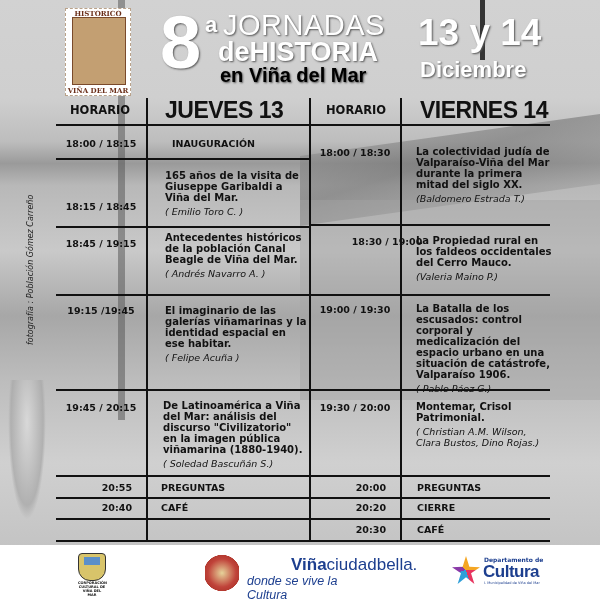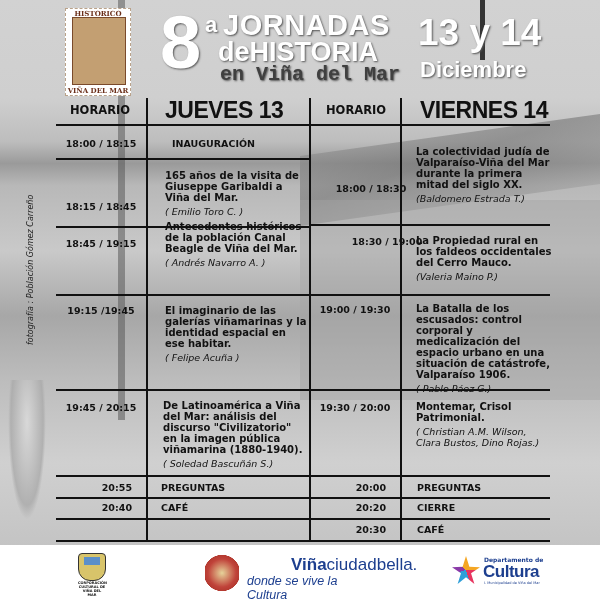--- a/index.html
+++ b/index.html
@@ -15,23 +15,23 @@
   .footer{position:absolute;left:0;top:545px;width:600px;height:55px;background:#fff;}
 
   
   .logo{position:absolute;left:65px;top:8px;width:66px;height:88px;background:#fff;border:1px dashed #b9a28a;box-sizing:border-box;}
   .logo .inner{position:absolute;left:6px;top:8px;width:52px;height:66px;background:#c39f72;border:1px solid #7a4a2b;}
   .logo .t1,.logo .t2{position:absolute;left:0;width:100%;text-align:center;font-family:"DejaVu Serif",serif;color:#6b2f1a;font-size:7px;font-weight:bold;}
   .logo .t1{top:0px;}
   .logo .t2{bottom:0px;}
   .big8{position:absolute;left:160px;top:6px;font-family:"Liberation Sans",sans-serif;font-weight:bold;font-size:74px;line-height:74px;color:#fff;text-shadow:1px 1px 2px #555;}
   .sup-a{position:absolute;left:205px;top:12px;font-family:"Liberation Sans",sans-serif;font-weight:bold;font-size:22px;color:#fff;text-shadow:1px 1px 2px #555;}
-  .title1{position:absolute;left:223px;top:10px;font-family:"Liberation Sans",sans-serif;font-weight:bold;font-size:29px;line-height:30px;color:#fff;letter-spacing:0.5px;text-shadow:1px 1px 2px #555;}
+  .title1{position:absolute;left:223px;top:10px;font-family:"Liberation Sans",sans-serif;font-weight:normal;font-size:29px;line-height:30px;color:#fff;letter-spacing:0.5px;text-shadow:1px 1px 2px #555;}
   .title2{position:absolute;left:218px;top:38px;font-family:"Liberation Sans",sans-serif;font-weight:bold;font-size:27px;line-height:28px;color:#fff;text-shadow:1px 1px 2px #555;}
-  .title3{position:absolute;left:220px;top:64px;font-family:Liberation Mono, monospace;font-weight:bold;font-size:20px;line-height:22px;color:#404040;text-shadow:1px 1px 2px #555;text-align:center;}
+  .title3{position:absolute;left:220px;top:64px;font-family:Liberation Sans, sans-serif;font-weight:bold;font-size:20px;line-height:22px;color:#000000;text-shadow:1px 1px 2px #555;text-align:center;}
   .date1{position:absolute;left:418px;top:14px;font-family:"Liberation Sans",sans-serif;font-weight:bold;font-size:37px;line-height:38px;color:#fff;text-shadow:1px 1px 2px #555;}
   .date2{position:absolute;left:420px;top:58px;font-family:"Liberation Sans",sans-serif;font-weight:bold;font-size:22px;line-height:24px;color:#fff;text-shadow:1px 1px 2px #555;}
 
   
   .vline{position:absolute;width:2px;background:#111;}
   .hline{position:absolute;height:2px;background:#111;}
   .cell{position:absolute;font-family:"DejaVu Sans",sans-serif;font-size:10px;line-height:11px;color:#111;}
   .hdr{font-weight:bold;font-size:11.5px;}
   .day{font-family:"Liberation Sans",sans-serif;font-weight:bold;font-size:23px;line-height:24px;letter-spacing:-0.5px;}
   .time{font-weight:bold;font-size:9.5px;text-align:center;}
@@ -117,21 +117,21 @@
 <div class="cell time" style="left:58px;top:138px;width:86px;">18:00 / 18:15</div>
 <div class="cell plain" style="left:172px;top:138px;width:134px;">INAUGURACIÓN</div>
 
 <div class="cell time" style="left:58px;top:201px;width:86px;">18:15 / 18:45</div>
 <div class="cell" style="left:165px;top:170px;width:140px;">
   <span class="talk">165 años de la visita de Giuseppe Garibaldi a Viña del Mar.</span>
   <span class="author">( Emilio Toro C. )</span>
 </div>
 
 <div class="cell time" style="left:58px;top:238px;width:86px;">18:45 / 19:15</div>
-<div class="cell" style="left:165px;top:221px;width:140px;">
+<div class="cell" style="left:165px;top:232px;width:140px;">
   <span class="talk">Antecedentes históricos de la población Canal Beagle de Viña del Mar.</span>
   <span class="author">( Andrés Navarro A. )</span>
 </div>
 
 <div class="cell time" style="left:58px;top:305px;width:86px;">19:15 /19:45</div>
 <div class="cell" style="left:165px;top:305px;width:142px;">
   <span class="talk">El imaginario de las galerías viñamarinas y la identidad espacial en ese habitar.</span>
   <span class="author">( Felipe Acuña )</span>
 </div>
 
@@ -139,21 +139,21 @@
 <div class="cell" style="left:163px;top:400px;width:144px;">
   <span class="talk">De Latinoamérica a Viña del Mar: análisis del discurso "Civilizatorio" en la imagen pública viñamarina  (1880-1940).</span>
   <span class="author">( Soledad Bascuñán S.)</span>
 </div>
 
 <div class="cell timeR" style="left:58px;top:482px;width:74px;">20:55</div>
 <div class="cell plain" style="left:161px;top:482px;">PREGUNTAS</div>
 <div class="cell timeR" style="left:58px;top:502px;width:74px;">20:40</div>
 <div class="cell plain" style="left:161px;top:502px;">CAFÉ</div>
 
-<div class="cell time" style="left:328px;top:147px;width:86px;margin-top:36px;">18:00 / 18:30</div>
+<div class="cell time" style="left:312px;top:147px;width:86px;">18:00 / 18:30</div>
 <div class="cell" style="left:416px;top:146px;width:138px;">
   <span class="talk">La colectividad judía de Valparaíso-Viña del Mar durante la primera mitad del siglo XX.</span>
   <span class="author">(Baldomero Estrada T.)</span>
 </div>
 
 <div class="cell time" style="left:312px;top:236px;width:86px;margin-left:32px;">18:30 / 19:00</div>
 <div class="cell" style="left:416px;top:235px;width:138px;">
   <span class="talk">La Propiedad rural en los faldeos occidentales del Cerro Mauco.</span>
   <span class="author">(Valeria Maino P.)</span>
 </div>

